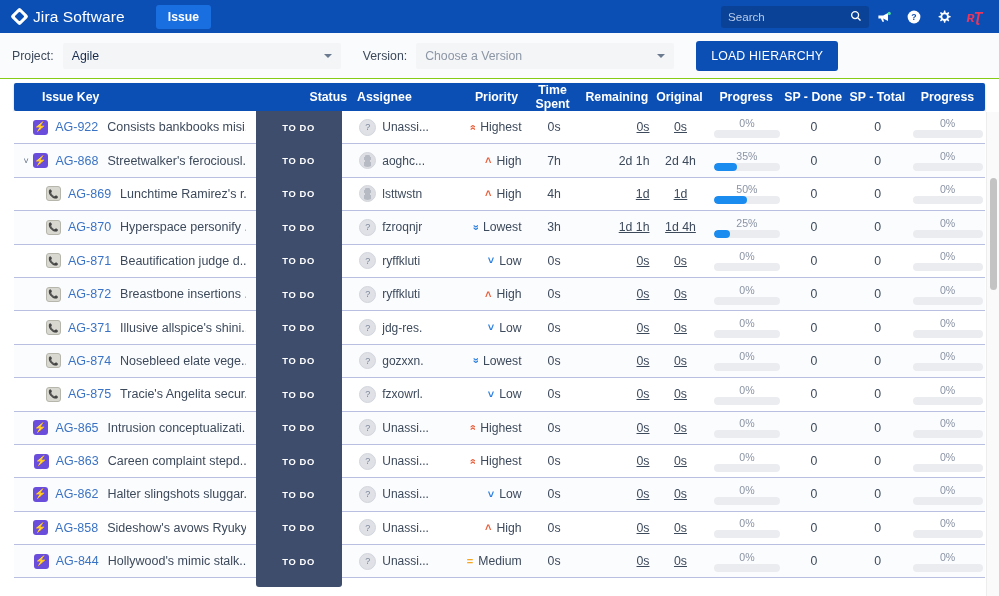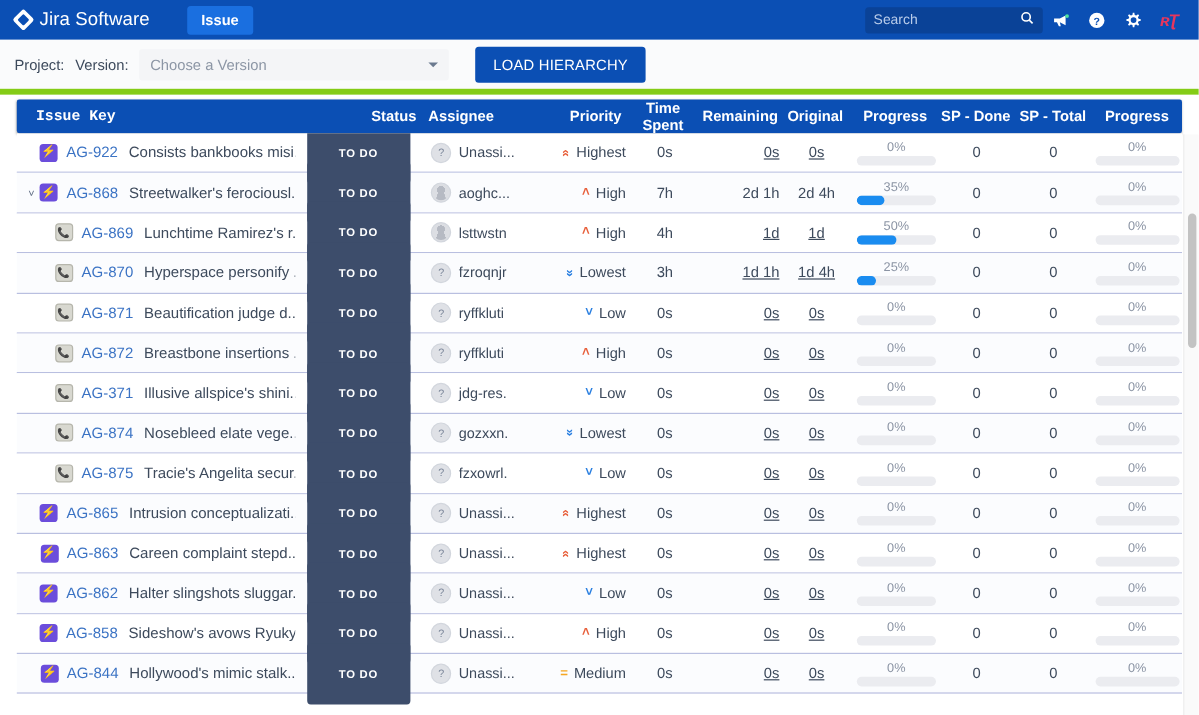--- a/index.html
+++ b/index.html
@@ -60,21 +60,21 @@
   #search-input::placeholder { color: #b9ccea; }
   .ricon {
     width: 30px; height: 33px; display: flex; align-items: center;
     justify-content: center; cursor: pointer; color: #fff;
   }
 
   
   #toolbar {
     height: 46px; background: #fafbfc;
     display: flex; align-items: center; padding: 0 12px; gap: 0;
-    border-bottom: 5px solid #84cc16;
+    border-bottom: 1px solid #84cc16;
   }
   .tb-label { font-size: 12.3px; color: #3d4a5c; margin-right: 9px; }
   .tb-select {
     height: 26px; background: #f4f5f7; border: none; border-radius: 2px;
     display: flex; align-items: center; padding: 0 9px;
     font-size: 12.3px; color: #172b4d; cursor: pointer; position: relative;
   }
   .tb-select .chev {
     position: absolute; right: 9px; width: 0; height: 0;
     border-left: 4px solid transparent; border-right: 4px solid transparent;
@@ -113,21 +113,21 @@
   .c-assignee { width: 93px;  display: flex; align-items: center; gap: 6px; padding-left: 8px; }
   .c-priority { width: 80px;  display: flex; align-items: center; justify-content: flex-end; gap: 5px; }
   .c-spent    { width: 66px;  text-align: center; }
   .c-remain   { width: 64px;  text-align: right; }
   .c-orig     { width: 63px;  text-align: center; }
   .c-prog1    { width: 72px;  }
   .c-spdone   { width: 64px;  text-align: center; }
   .c-sptotal  { width: 66px;  text-align: center; }
   .c-prog2    { width: 76px;  }
 
-  #thead .c-key { padding-left: 16px; font-family: Liberation Mono, monospace; }
+  #thead .c-key { padding-left: 28px; }
   #thead .c-status   { display: block; text-align: right; padding-right: 2px; }
   #thead .c-assignee { display: block; padding-right: 0; }
   #thead .c-priority { display: block; text-align: right; padding-right: 2px; }
   #thead .c-prog1, #thead .c-prog2 { text-align: center; }
 
   
   .twisty {
     width: 13px; margin-right: 1px; color: #5d6b82; font-size: 9px;
     cursor: pointer; display: flex; justify-content: center;
   }
@@ -251,20 +251,24 @@
       </svg>
     </div>
     <div class="ricon">
       <span style="color:#e8365d;font-size:14px;font-style:italic;font-weight:bold;letter-spacing:-1px;">ʀƮ</span>
     </div>
   </div>
 </div>
 
 <div id="toolbar">
   <span class="tb-label">Project:</span>
+  <div class="tb-select" id="project-select">
+    <span>Agile</span>
+    <span class="chev"></span>
+  </div>
   <span class="tb-label">Version:</span>
   <div class="tb-select" id="version-select">
     <span>Choose a Version</span>
     <span class="chev"></span>
   </div>
   <button id="load-hierarchy">LOAD HIERARCHY</button>
 </div>
 
 <div id="table-area">
   <div id="thead">

